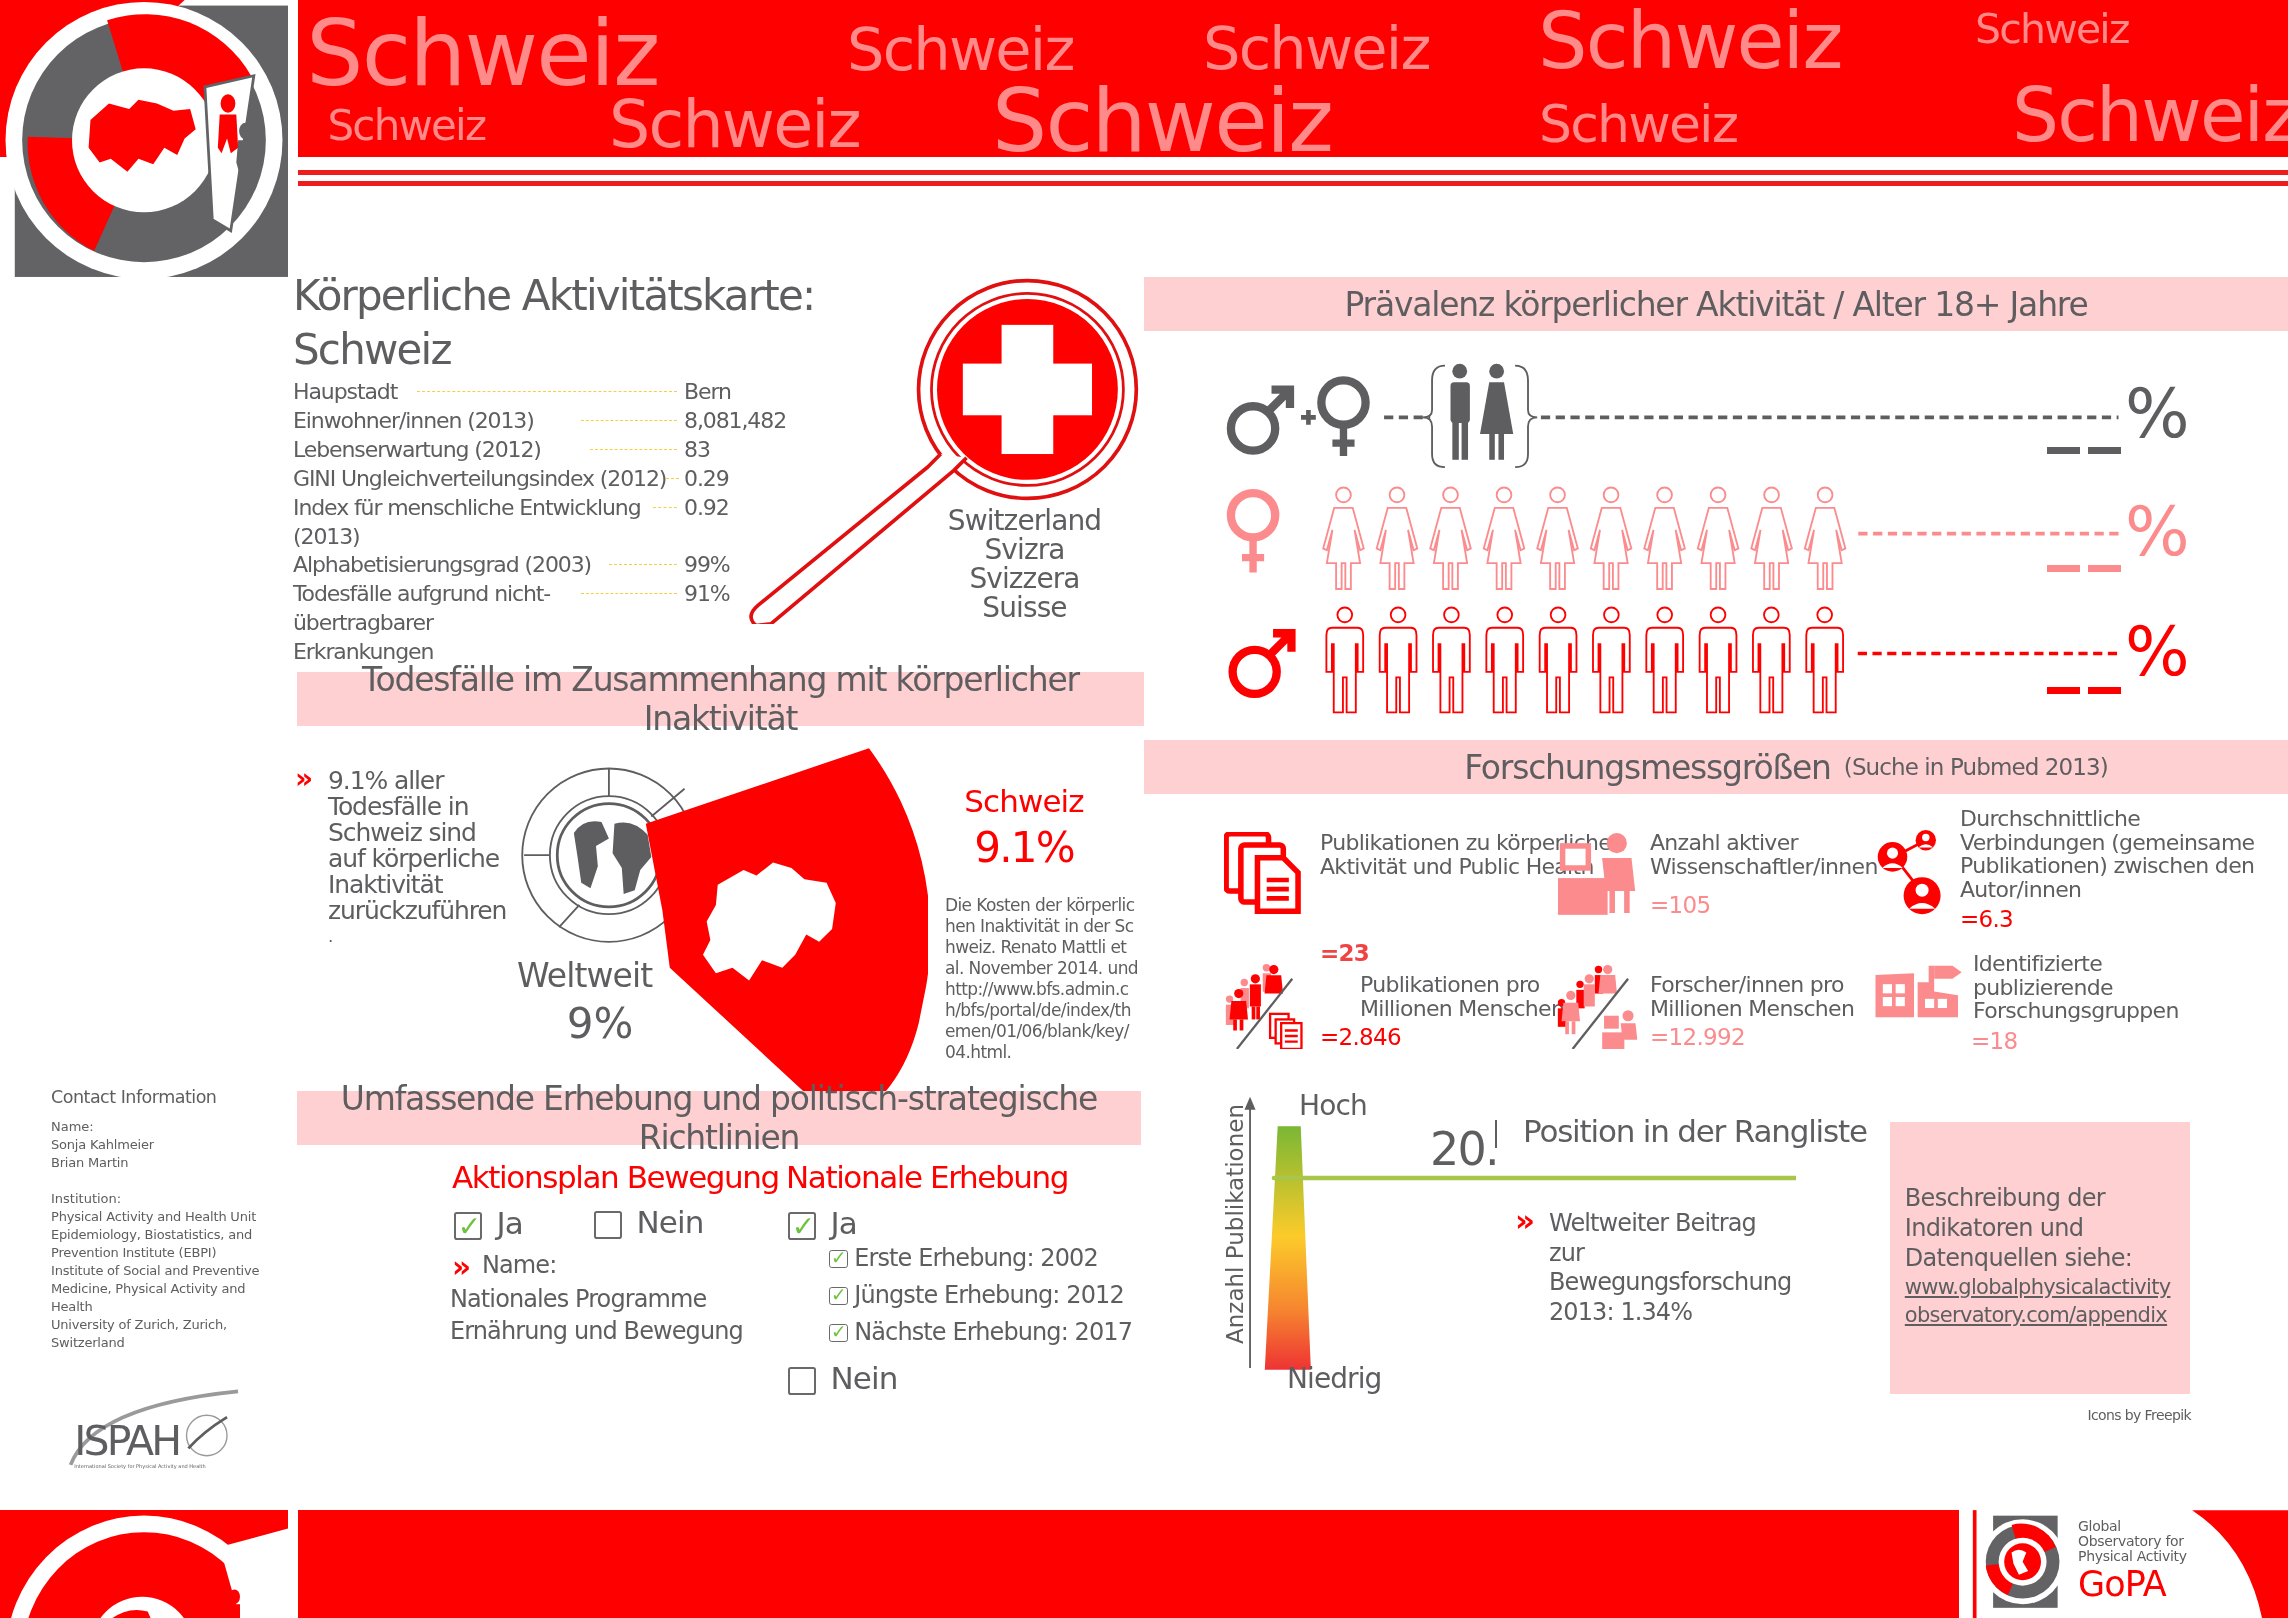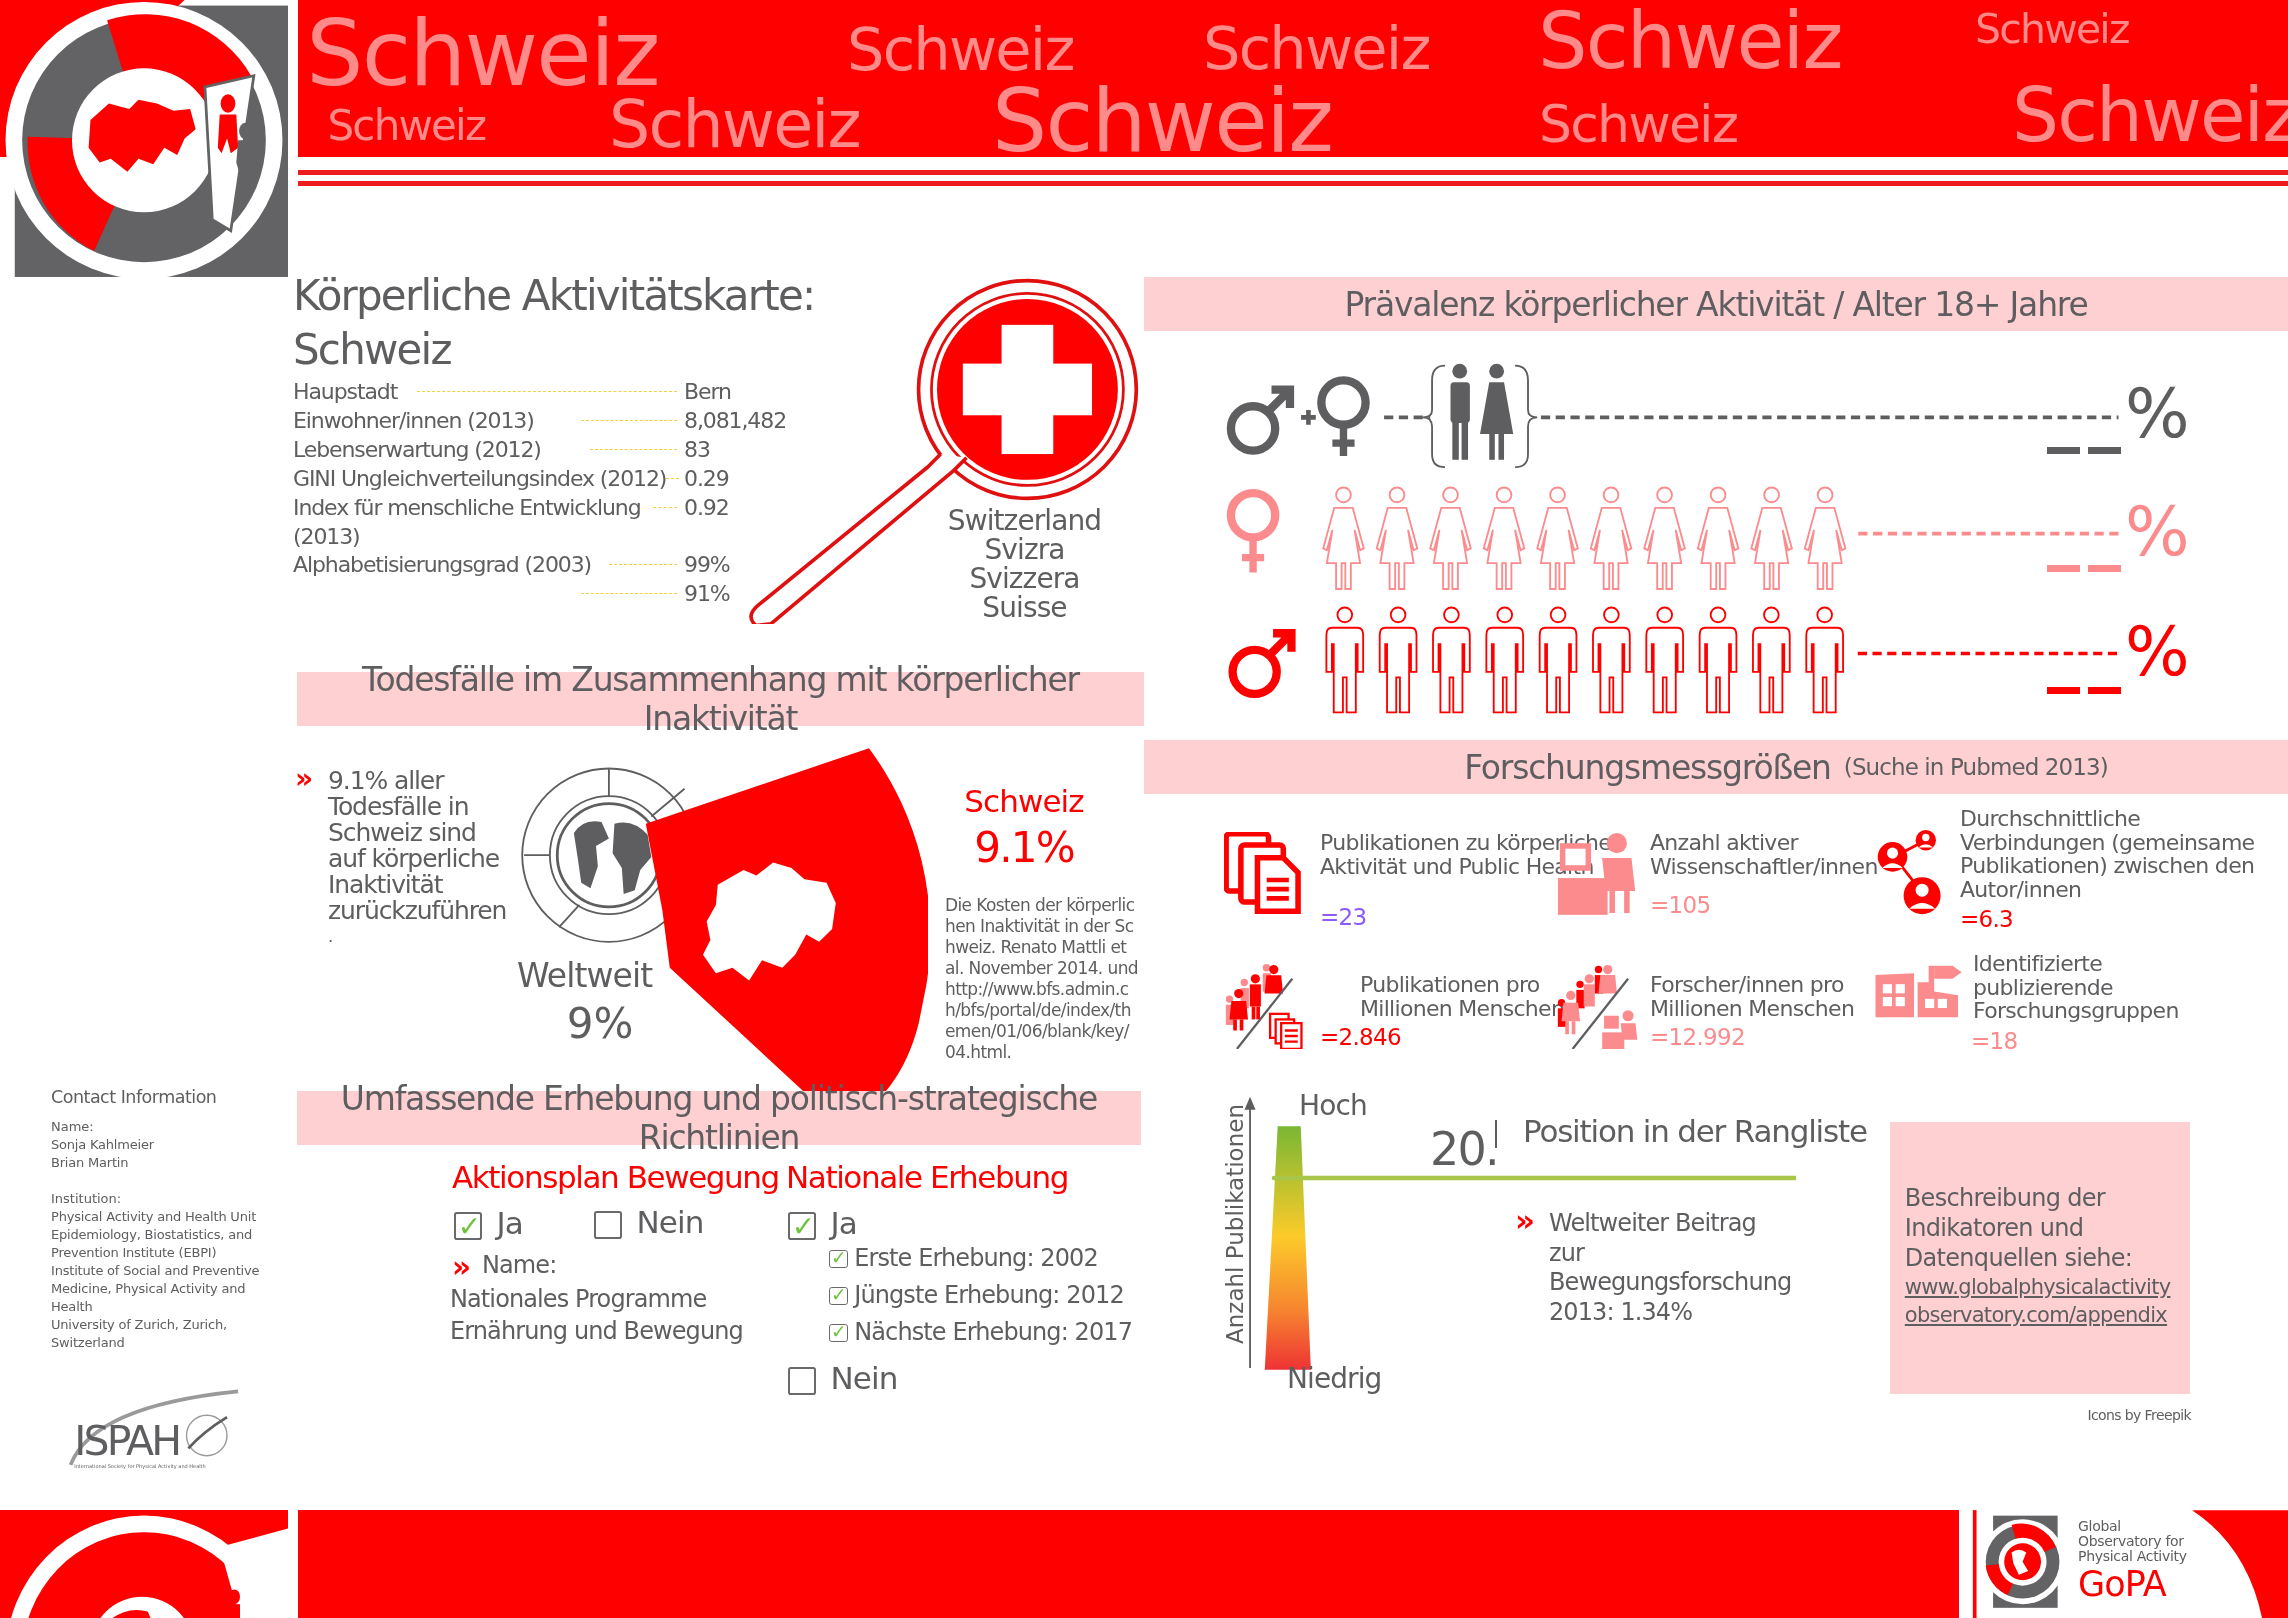--- a/index.html
+++ b/index.html
@@ -141,20 +141,21 @@
     <span class="fact-label" style="width:351px;">Index für menschliche Entwicklung (2013)</span>
     <span class="fact-dots" style="left:360px;width:24px;"></span>
     <span class="fact-value">0.92</span>
   </div>
   <div class="fact-row">
     <span class="fact-label">Alphabetisierungsgrad (2003)</span>
     <span class="fact-dots" style="left:316px;width:68px;"></span>
     <span class="fact-value">99%</span>
   </div>
   <div class="fact-row tall">
+    <span class="fact-label" style="width:281px;">Todesfälle aufgrund nicht-übertragbarer Erkrankungen</span>
     <span class="fact-dots" style="left:288px;width:96px;"></span>
     <span class="fact-value">91%</span>
   </div>
 </div>
 
 <div class="abs" style="left:734px;top:273px;width:406px;height:351px;">
   <svg width="406" height="351" viewBox="0 0 440 380">
     <circle cx="318" cy="126" r="118" fill="#fff" stroke="#e01010" stroke-width="4"></circle>
     <circle cx="318" cy="126" r="104" fill="none" stroke="#e01010" stroke-width="3"></circle>
     <circle cx="318" cy="126" r="98" fill="#fe0000"></circle>
@@ -310,21 +311,21 @@
 
 <div class="abs" style="left:1224px;top:832px;width:78px;height:83px;">
   <svg width="78" height="83" viewBox="0 0 84 90">
     <rect x="2" y="2" width="46" height="62" rx="4" fill="none" stroke="#fe0000" stroke-width="6"></rect>
     <rect x="18" y="14" width="46" height="62" rx="4" fill="#fff" stroke="#fe0000" stroke-width="6"></rect>
     <path d="M36 28 L64 28 L80 44 L80 86 L36 86 Z" fill="#fff" stroke="#fe0000" stroke-width="6"></path>
     <path d="M46 52 L70 52 M46 62 L70 62 M46 72 L70 72" stroke="#fe0000" stroke-width="5"></path>
   </svg>
 </div>
 <div class="abs r-label" style="left:1320px;top:831px;width:314px;">Publikationen zu körperlicher Aktivität und Public Health</div>
-<div class="abs r-value" style="left:1320px;top:904px;color:#8b5cf6;">=23</div>
+<div class="abs r-value" style="left:1320px;top:940px;color:#ef4444;font-weight:bold;">=23</div>
 
 <div class="abs" style="left:1558px;top:832px;width:79px;height:83px;">
   <svg width="79" height="83" viewBox="0 0 86 90">
     <rect x="2" y="12" width="34" height="30" fill="#fb8b8d"></rect>
     <rect x="8" y="18" width="22" height="18" fill="#fff"></rect>
     <rect x="0" y="50" width="54" height="40" fill="#fb8b8d"></rect>
     <circle cx="64" cy="12" r="11" fill="#fb8b8d"></circle>
     <path d="M48 28 L80 28 L84 64 L52 64 Z" fill="#fb8b8d"></path>
     <rect x="56" y="64" width="6" height="24" fill="#fb8b8d"></rect>
     <rect x="72" y="64" width="6" height="24" fill="#fb8b8d"></rect>

